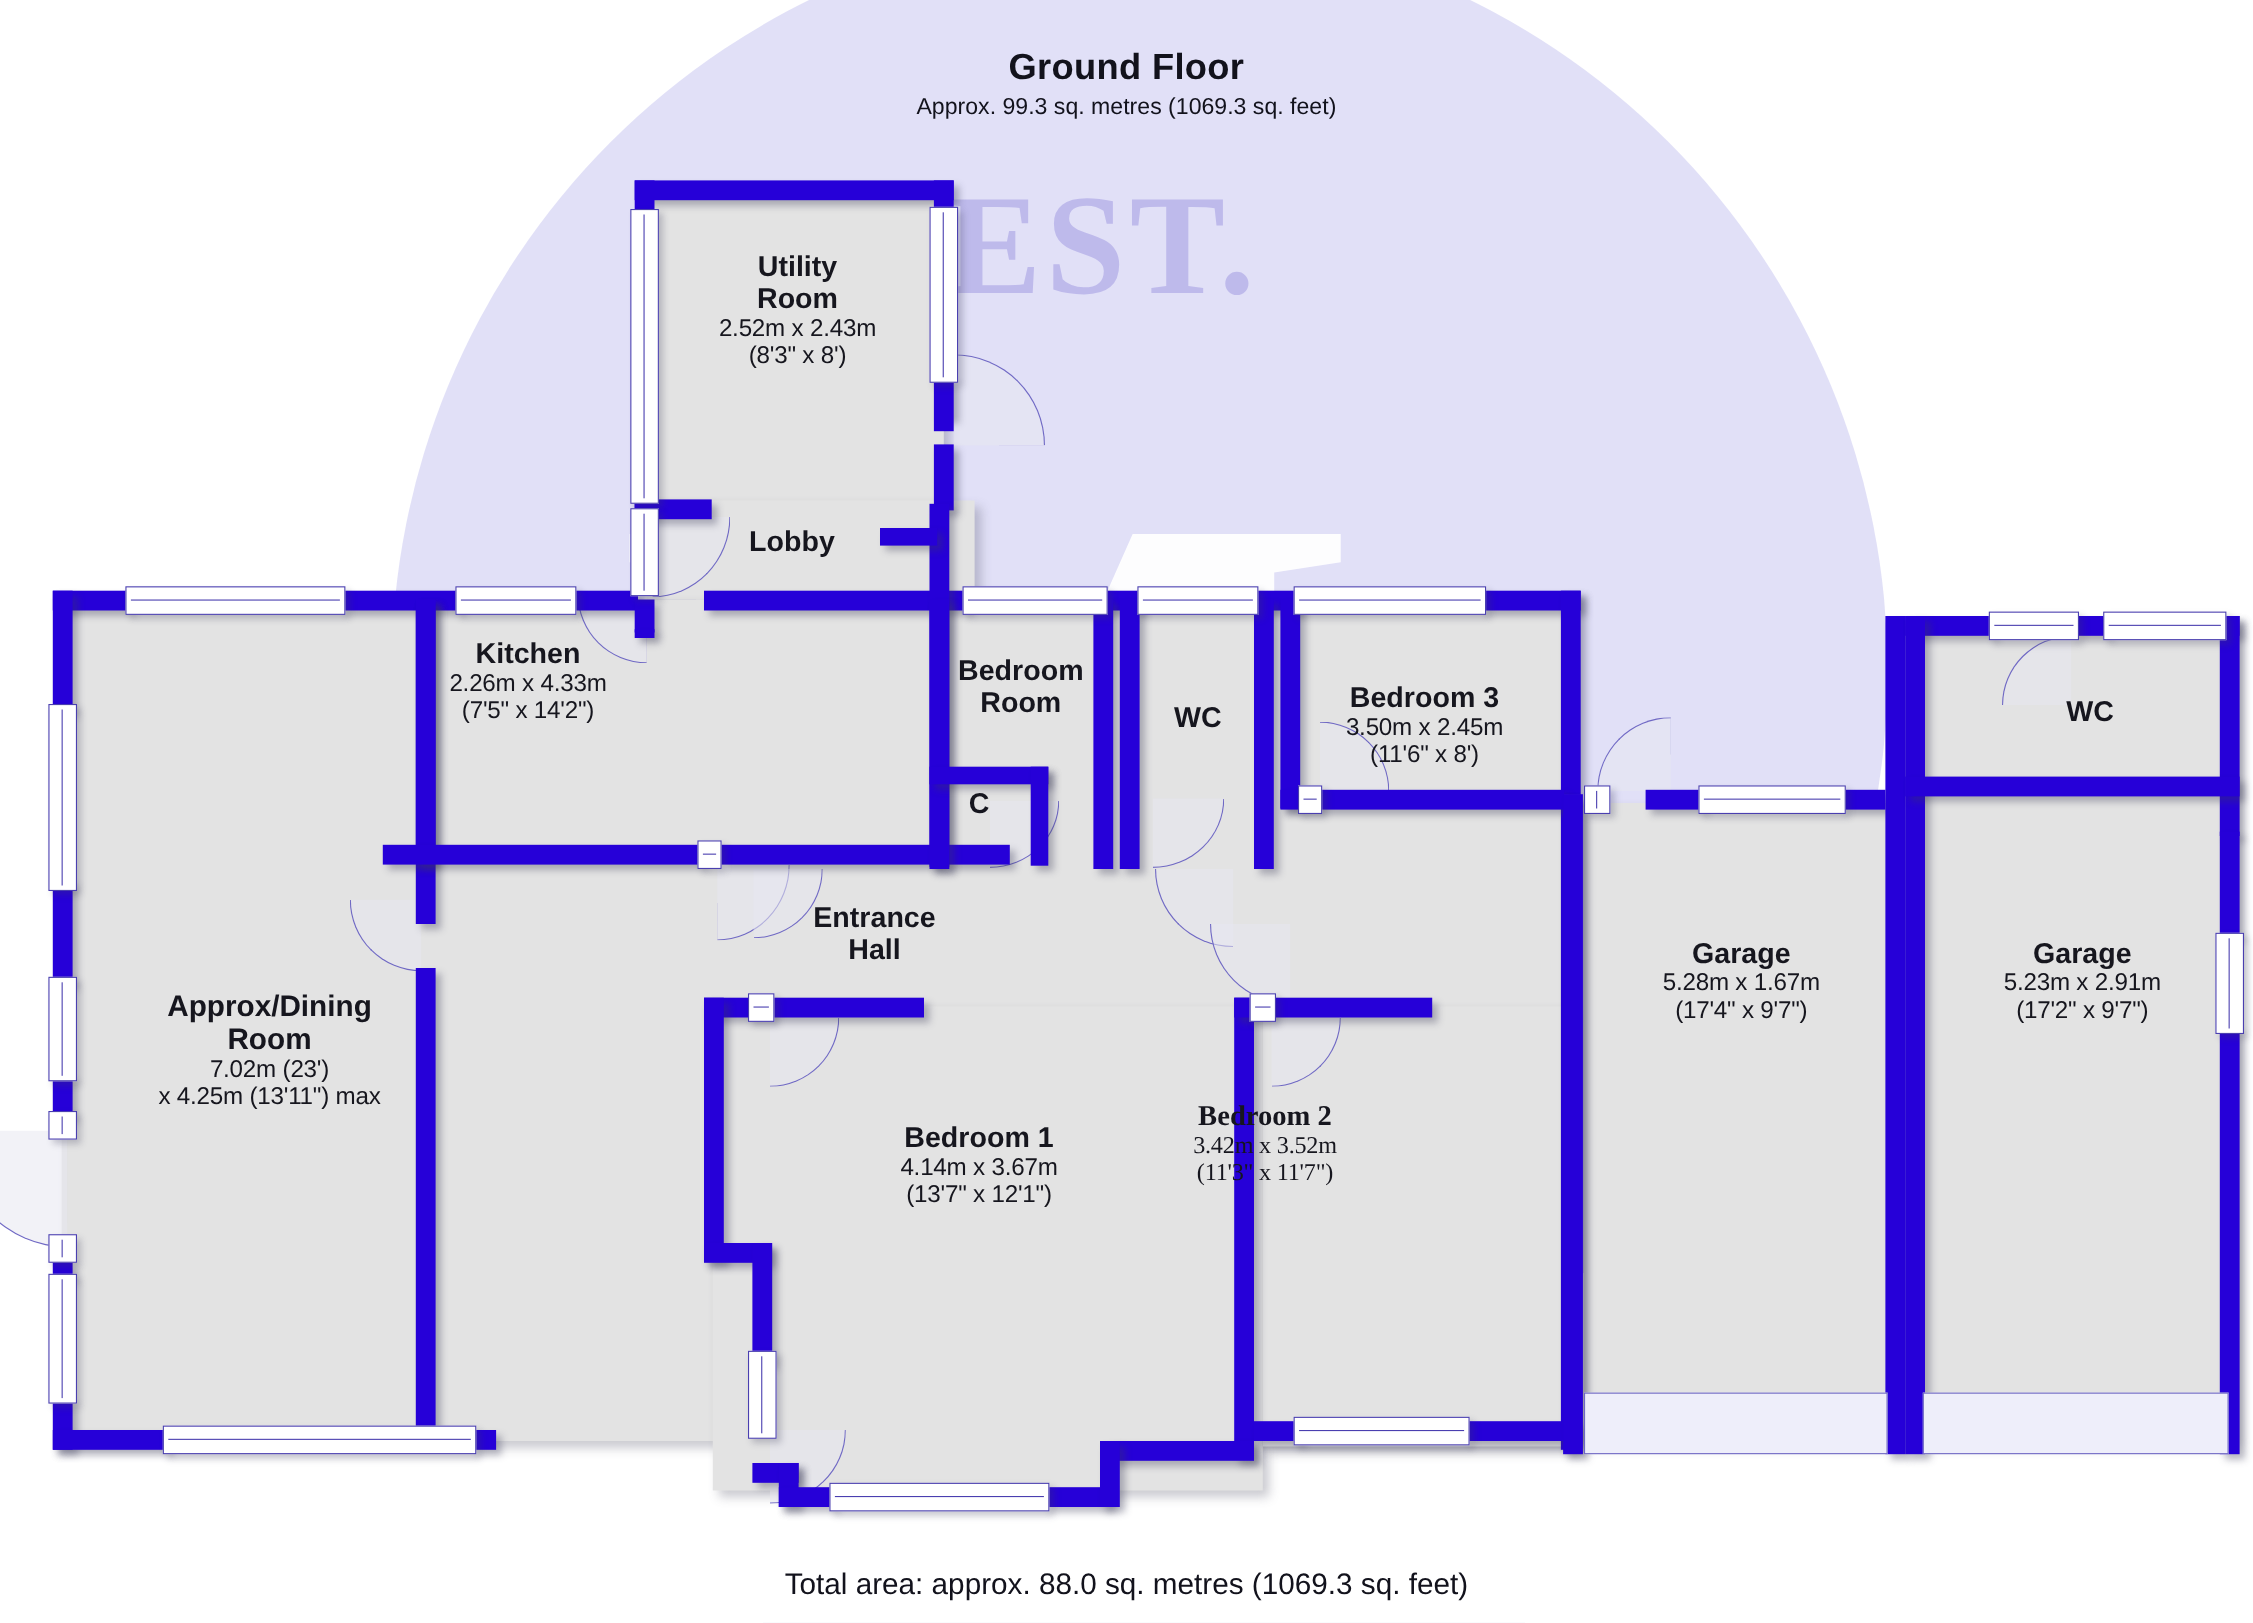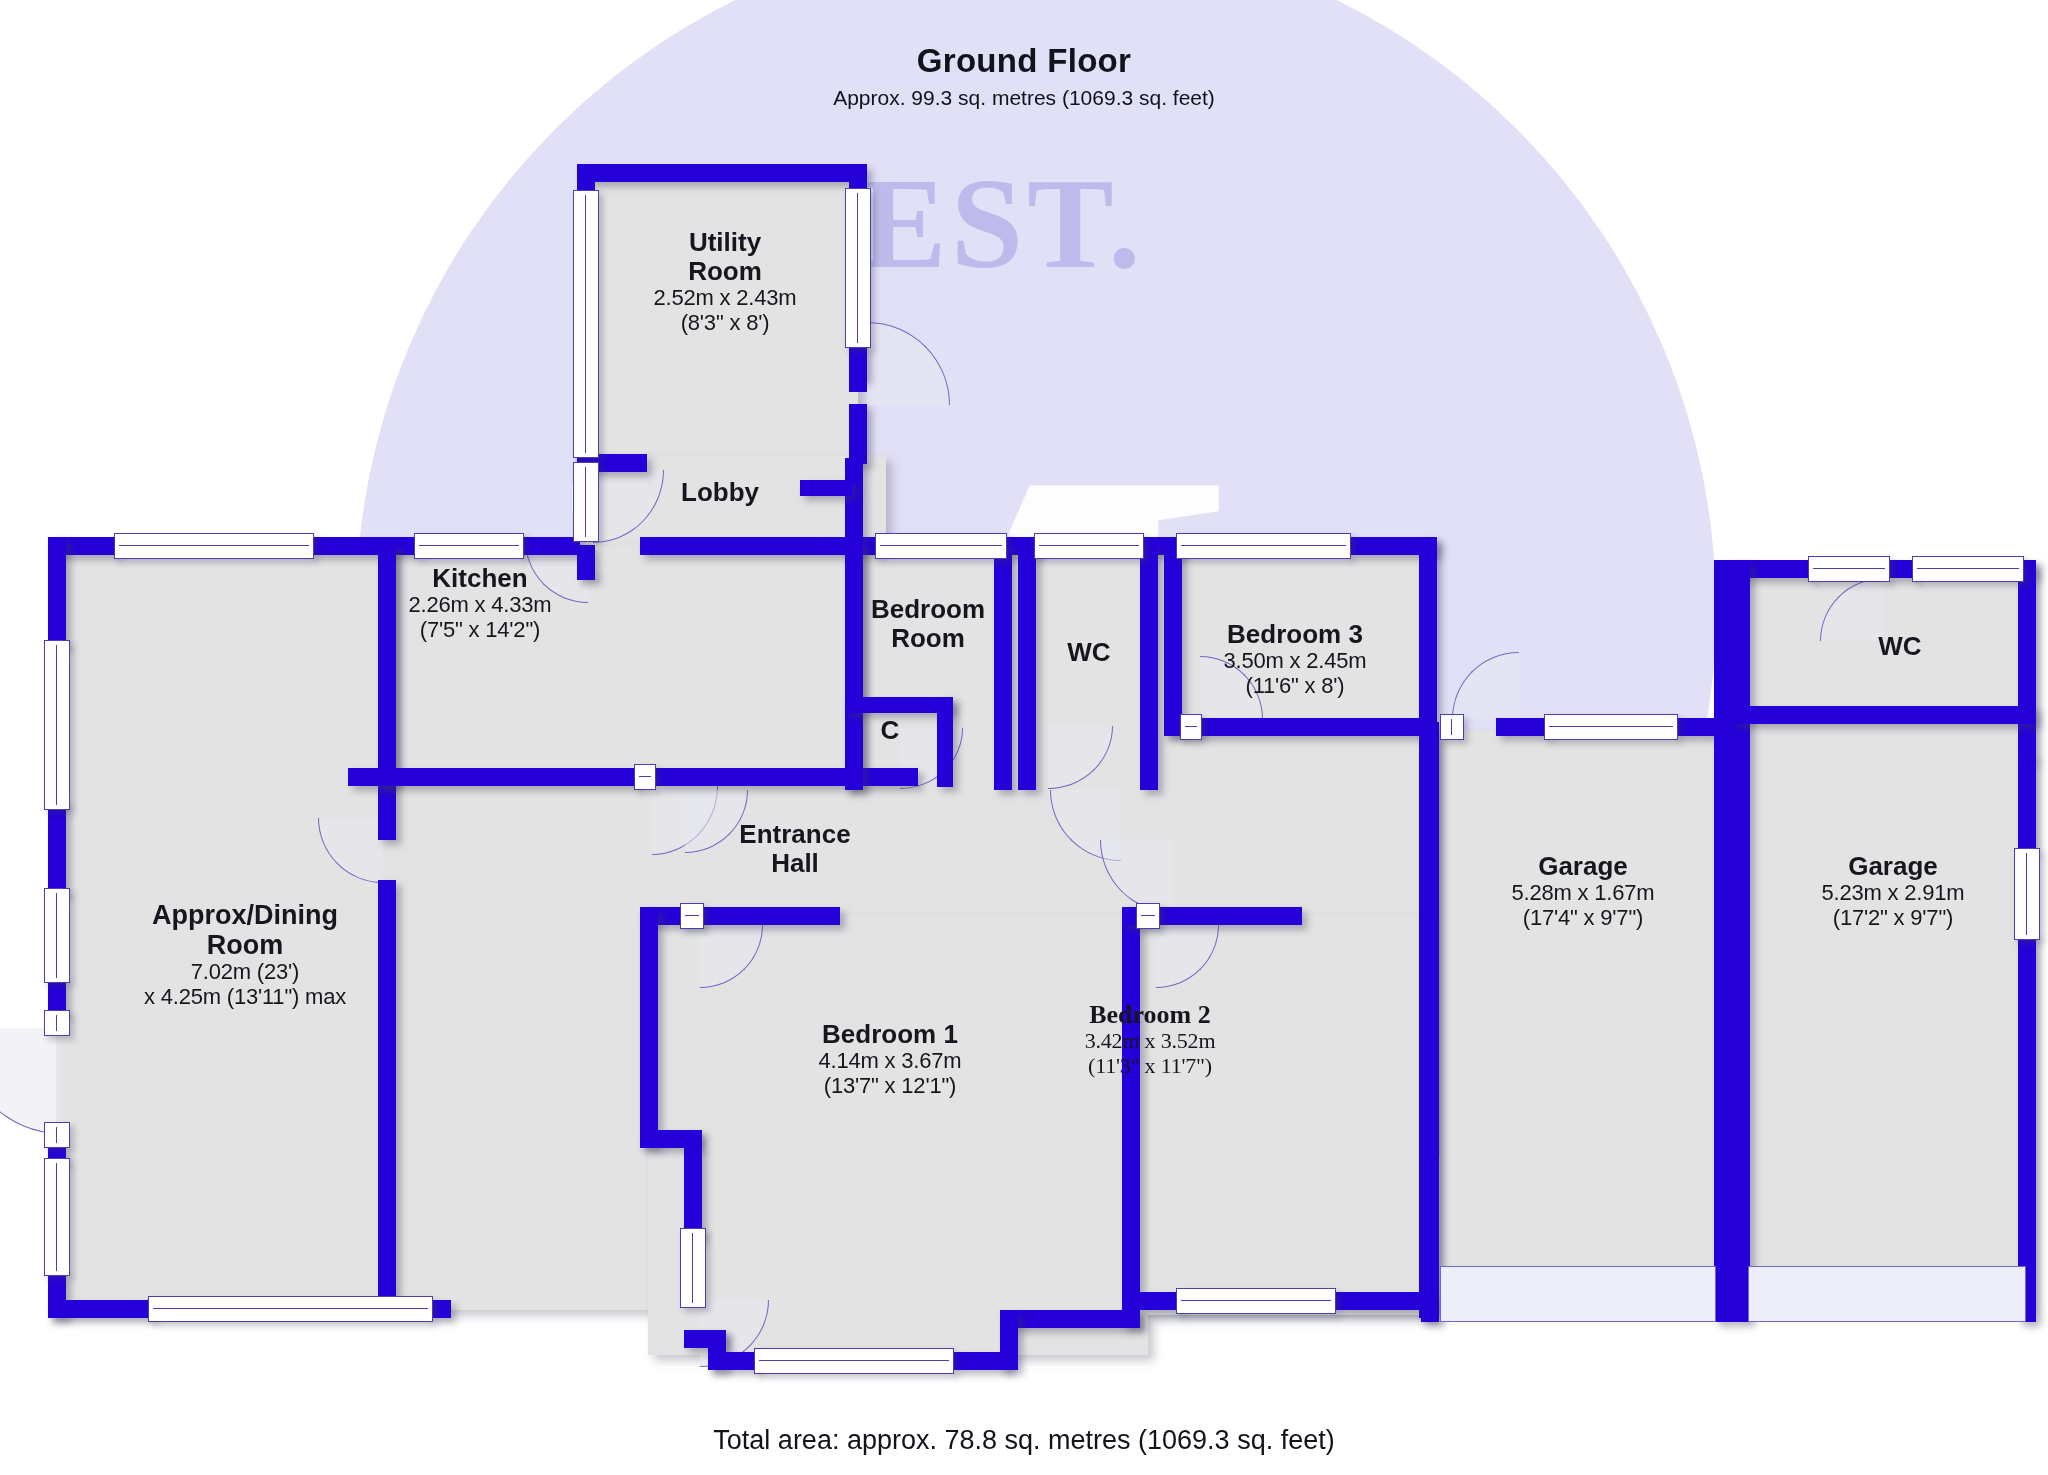--- a/index.html
+++ b/index.html
@@ -326,21 +326,21 @@
       <span class="nm">Utility</span>
       <span class="nm">Room</span>
       <span class="dm">2.52m x 2.43m</span>
       <span class="dm">(8'3" x 8')</span>
     </div>
 
     <div class="lbl" style="left:600px; top:478px; width:240px;">
       <span class="nm">Lobby</span>
     </div>
 
-    <div class="lbl" style="left:330px; top:564px; width:300px;">
+    <div class="lbl" style="left:330px; top:580px; width:300px;">
       <span class="nm">Kitchen</span>
       <span class="dm">2.26m x 4.33m</span>
       <span class="dm">(7'5" x 14'2")</span>
     </div>
 
     <div class="lbl" style="left:828px; top:595px; width:200px;">
       <span class="nm">Bedroom</span>
       <span class="nm">Room</span>
     </div>
 
@@ -394,16 +394,16 @@
 
     <div class="lbl" style="left:1000px; top:1000px; width:300px;font-family:Liberation Serif, serif;">
       <span class="nm">Bedroom 2</span>
       <span class="dm">3.42m x 3.52m</span>
       <span class="dm">(11'3" x 11'7")</span>
     </div>
 
   </div>
 
   <div class="footer" style="top:1425px;">
-    <span>Total area: approx. 78.8 sq. metres (1069.3 sq. feet)</span>
+    <span>Total area: approx. 88.0 sq. metres (1069.3 sq. feet)</span>
   </div>
 
 </div>
 
 </body></html>

